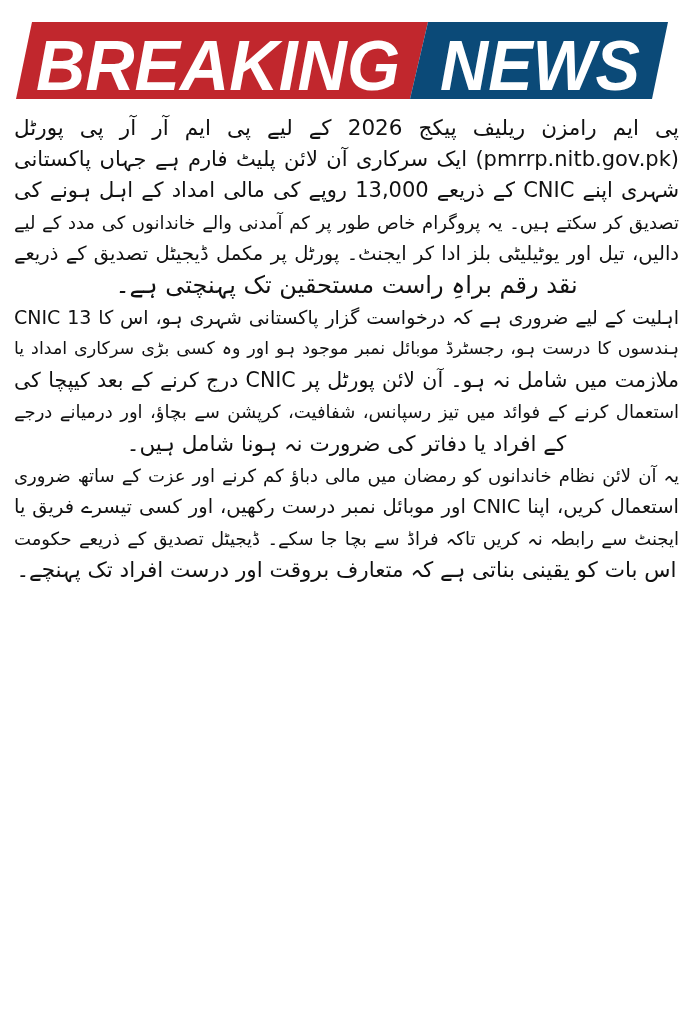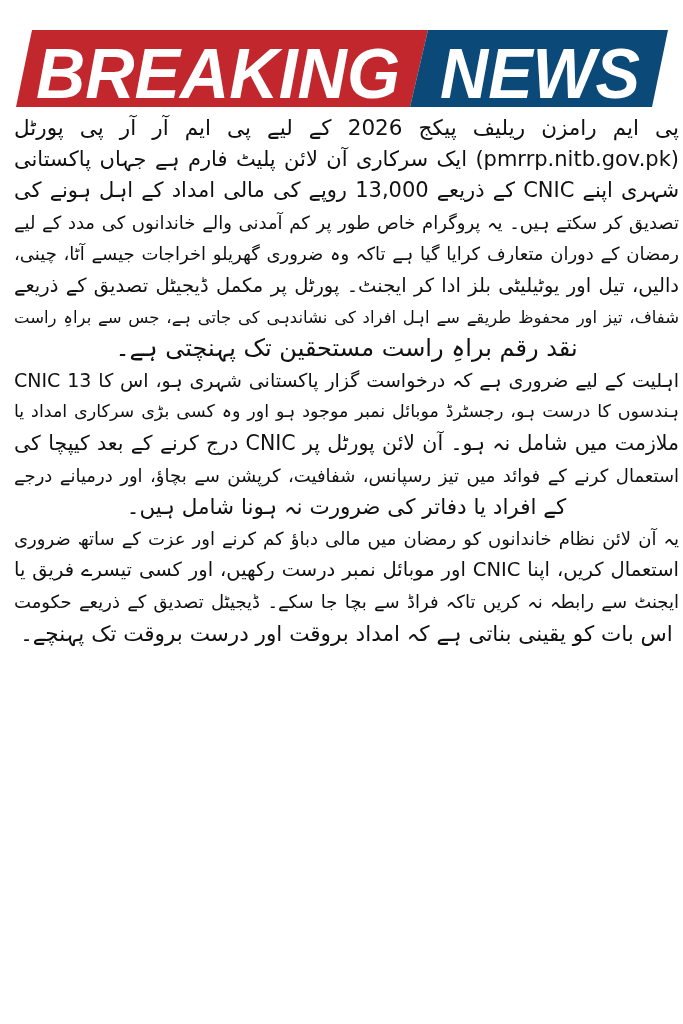--- a/index.html
+++ b/index.html
@@ -4,21 +4,21 @@
 <style>
   html, body { margin: 0; padding: 0; }
   body {
     width: 683px; height: 1024px; overflow: hidden;
     background: #ffffff;
     font-family: "DejaVu Sans", sans-serif;
     color: #111;
     position: relative;
   }
   .banner {
-    position: absolute; left: 0; top: 12px; width: 683px; height: 110px;
+    position: absolute; left: 0; top: 4px; width: 683px; height: 110px;
   }
   .banner svg { display: block; }
   .banner-text {
     font-family: "Liberation Sans", sans-serif;
     font-weight: bold; font-style: italic;
   }
   .article {
     position: absolute; left: 14px; right: 4px; top: 112px;
     direction: rtl;
     font-family: "DejaVu Sans", sans-serif;
@@ -40,31 +40,29 @@
     <text x="440" y="86" class="banner-text" font-size="70" fill="#ffffff" textLength="200" lengthAdjust="spacingAndGlyphs">NEWS</text>
   </svg>
 </div>
 
 <div class="article" id="article">
     <p>
       <span style="display: block; text-align: justify; text-align-last: justify; white-space: nowrap; font-size: 21.5px;">پی ایم رامزن ریلیف پیکج 2026 کے لیے پی ایم آر آر پی پورٹل</span>
       <span style="display: block; text-align: justify; text-align-last: justify; white-space: nowrap; font-size: 21px;">(pmrrp.nitb.gov.pk) ایک سرکاری آن لائن پلیٹ فارم ہے جہاں پاکستانی</span>
       <span style="display: block; text-align: justify; text-align-last: justify; white-space: nowrap; font-size: 21px;">شہری اپنے CNIC کے ذریعے 13,000 روپے کی مالی امداد کے اہل ہونے کی</span>
       <span style="display: block; text-align: justify; text-align-last: justify; white-space: nowrap; font-size: 18px;">تصدیق کر سکتے ہیں۔ یہ پروگرام خاص طور پر کم آمدنی والے خاندانوں کی مدد کے لیے</span>
-      <span style="display: block; text-align: justify; text-align-last: justify; white-space: nowrap; font-size: 18px;">رمضان کے دوران متعارف کرایا گیا ہے تاکہ وہ ضروری گھریلو اخراجات جیسے آٹا، چینی،</span>
       <span style="display: block; text-align: justify; text-align-last: justify; white-space: nowrap; font-size: 19.5px;">دالیں، تیل اور یوٹیلیٹی بلز ادا کر ایجنٹ۔ پورٹل پر مکمل ڈیجیٹل تصدیق کے ذریعے</span>
-      <span style="display: block; text-align: justify; text-align-last: justify; white-space: nowrap; font-size: 16.5px;">شفاف، تیز اور محفوظ طریقے سے اہل افراد کی نشاندہی کی جاتی ہے، جس سے براہِ راست</span>
       <span style="display: block; text-align: left; text-align-last: center; white-space: nowrap; font-size: 24px;">نقد رقم براہِ راست مستحقین تک پہنچتی ہے۔</span>
     </p>
     <p>
       <span style="display: block; text-align: justify; text-align-last: justify; white-space: nowrap; font-size: 19px;">اہلیت کے لیے ضروری ہے کہ درخواست گزار پاکستانی شہری ہو، اس کا CNIC 13</span>
       <span style="display: block; text-align: justify; text-align-last: justify; white-space: nowrap; font-size: 17.5px;">ہندسوں کا درست ہو، رجسٹرڈ موبائل نمبر موجود ہو اور وہ کسی بڑی سرکاری امداد یا</span>
       <span style="display: block; text-align: justify; text-align-last: justify; white-space: nowrap; font-size: 20.5px;">ملازمت میں شامل نہ ہو۔ آن لائن پورٹل پر CNIC درج کرنے کے بعد کیپچا کی</span>
       <span style="display: block; text-align: justify; text-align-last: justify; white-space: nowrap; font-size: 18px;">استعمال کرنے کے فوائد میں تیز رسپانس، شفافیت، کرپشن سے بچاؤ، اور درمیانے درجے</span>
       <span style="display: block; text-align-last: center; white-space: nowrap; font-size: 21.5px;">کے افراد یا دفاتر کی ضرورت نہ ہونا شامل ہیں۔</span>
     </p>
     <p>
       <span style="display: block; text-align: justify; text-align-last: justify; white-space: nowrap; font-size: 18px;">یہ آن لائن نظام خاندانوں کو رمضان میں مالی دباؤ کم کرنے اور عزت کے ساتھ ضروری</span>
       <span style="display: block; text-align: justify; text-align-last: justify; white-space: nowrap; font-size: 19.5px;">استعمال کریں، اپنا CNIC اور موبائل نمبر درست رکھیں، اور کسی تیسرے فریق یا</span>
       <span style="display: block; text-align: justify; text-align-last: justify; white-space: nowrap; font-size: 18px;">ایجنٹ سے رابطہ نہ کریں تاکہ فراڈ سے بچا جا سکے۔ ڈیجیٹل تصدیق کے ذریعے حکومت</span>
-      <span style="display: block; text-align: center; text-align-last: center; white-space: nowrap; font-size: 21.5px;">اس بات کو یقینی بناتی ہے کہ امداد بروقت اور درست بروقت تک پہنچے۔</span>
+      <span style="display: block; text-align: center; text-align-last: center; white-space: nowrap; font-size: 21.5px;">اس بات کو یقینی بناتی ہے کہ متعارف بروقت اور درست افراد تک پہنچے۔</span>
     </p>
   </div>
 
 </body></html>

